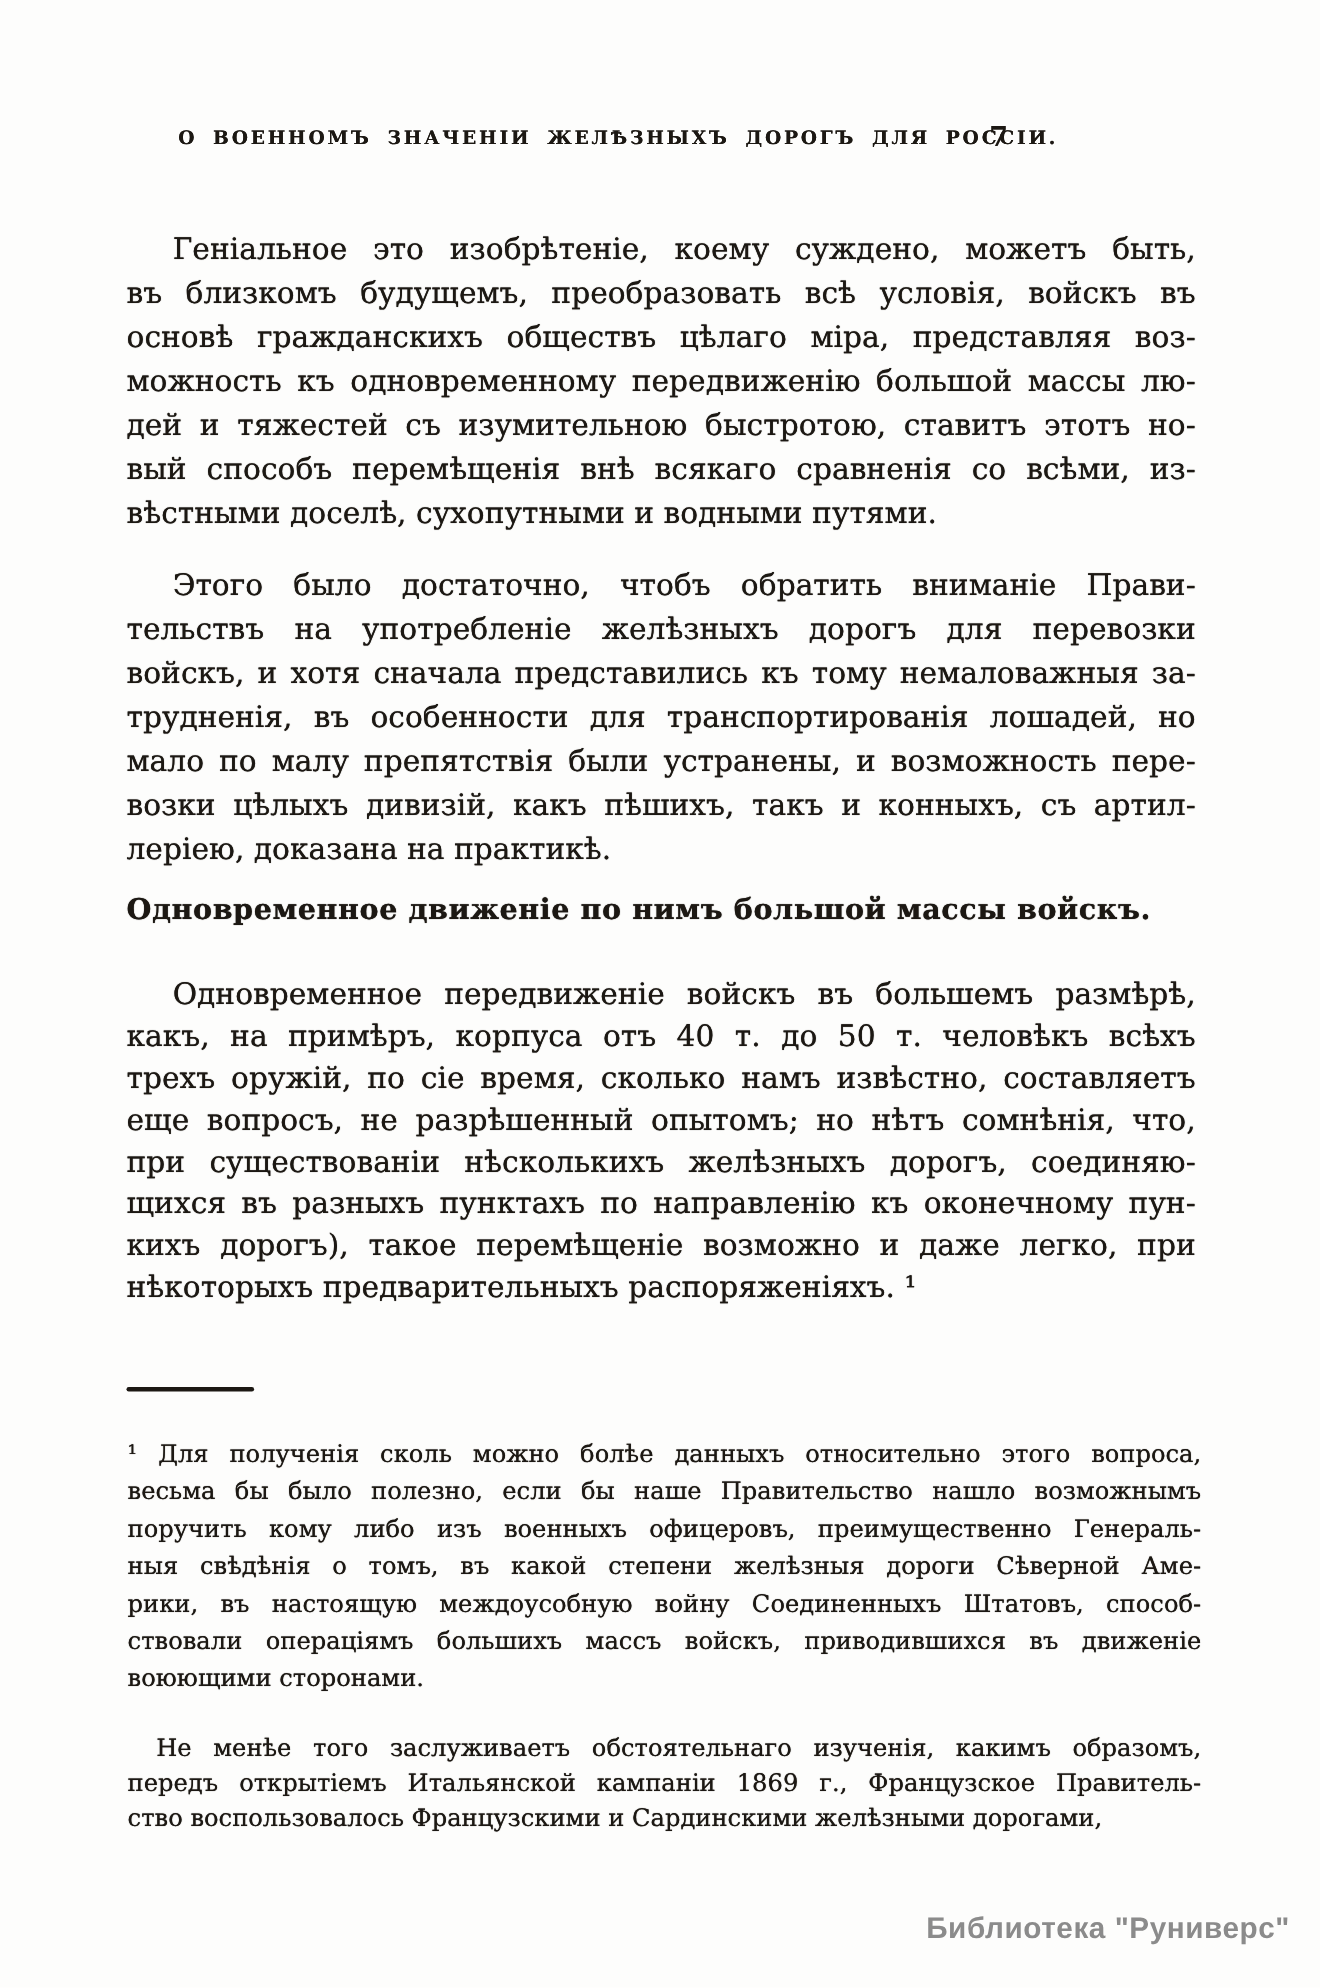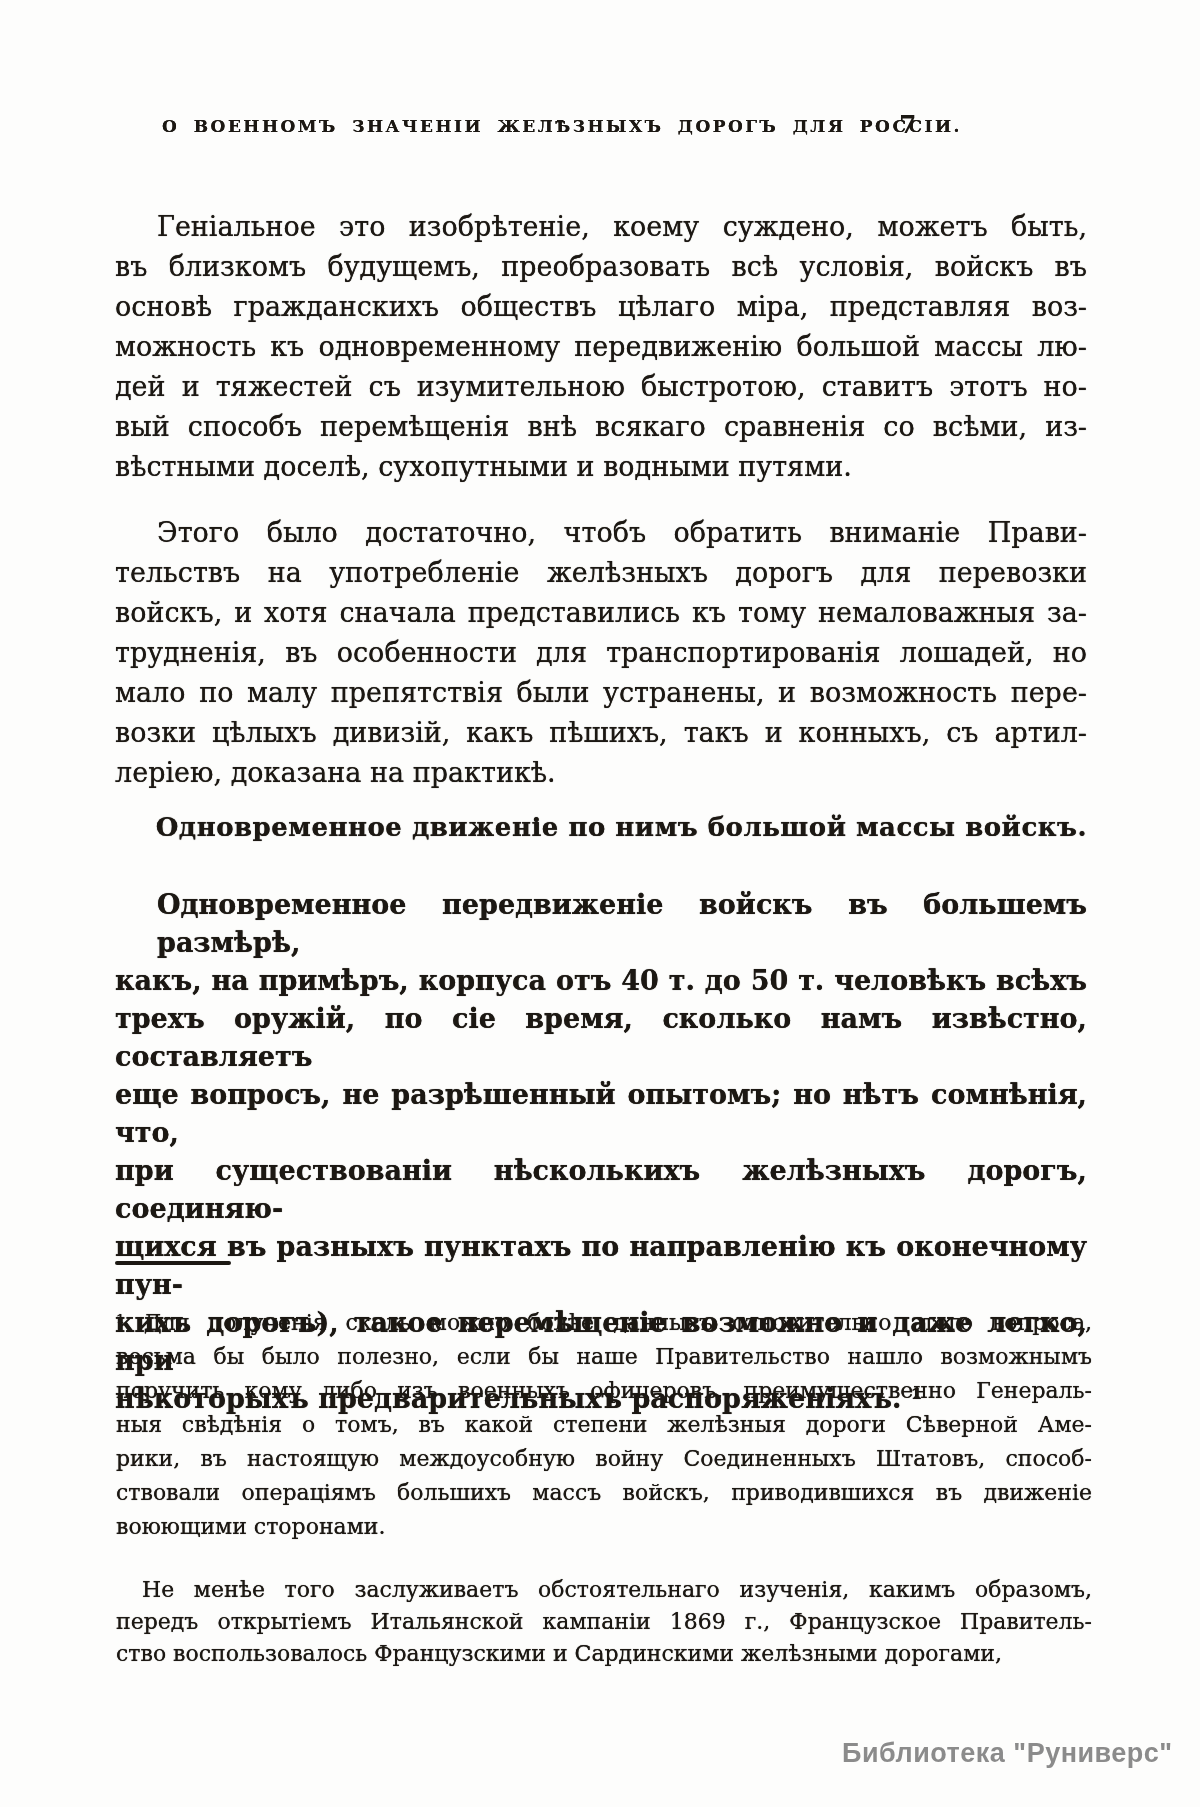--- a/index.html
+++ b/index.html
@@ -35,34 +35,34 @@
   .para {
     position: absolute;
     left: 115px;
     width: 972px;
     font-size: 27px;
     line-height: 40px;
     text-shadow: 0 0 0.7px currentColor;
   }
   .p1 { top: 207px; }
   .p2 { top: 482px; margin-top: 31px; }
-  .p3 { top: 886px; line-height: 38px; font-weight: bold; }
+  .p3 { top: 886px; line-height: 38px; }
   .jline { text-align: justify; text-align-last: justify; }
   .jline.last { text-align-last: left; }
   .para .jline.indent { padding-left: 42px; }
   .footnote .jline.indent { padding-left: 26px; }
   .section-heading {
     position: absolute;
     left: 115px;
     width: 972px;
     top: 812px;
     margin: 0;
     font-size: 26px;
     font-weight: bold;
-    text-align: right;
+    text-align: left;
     letter-spacing: 0.5px;
     text-shadow: 0 0 0.8px currentColor;
   }
   .footnote-rule {
     position: absolute;
     left: 115px;
     top: 1261px;
     width: 116px;
     height: 4px;
     background: #1c1813;

